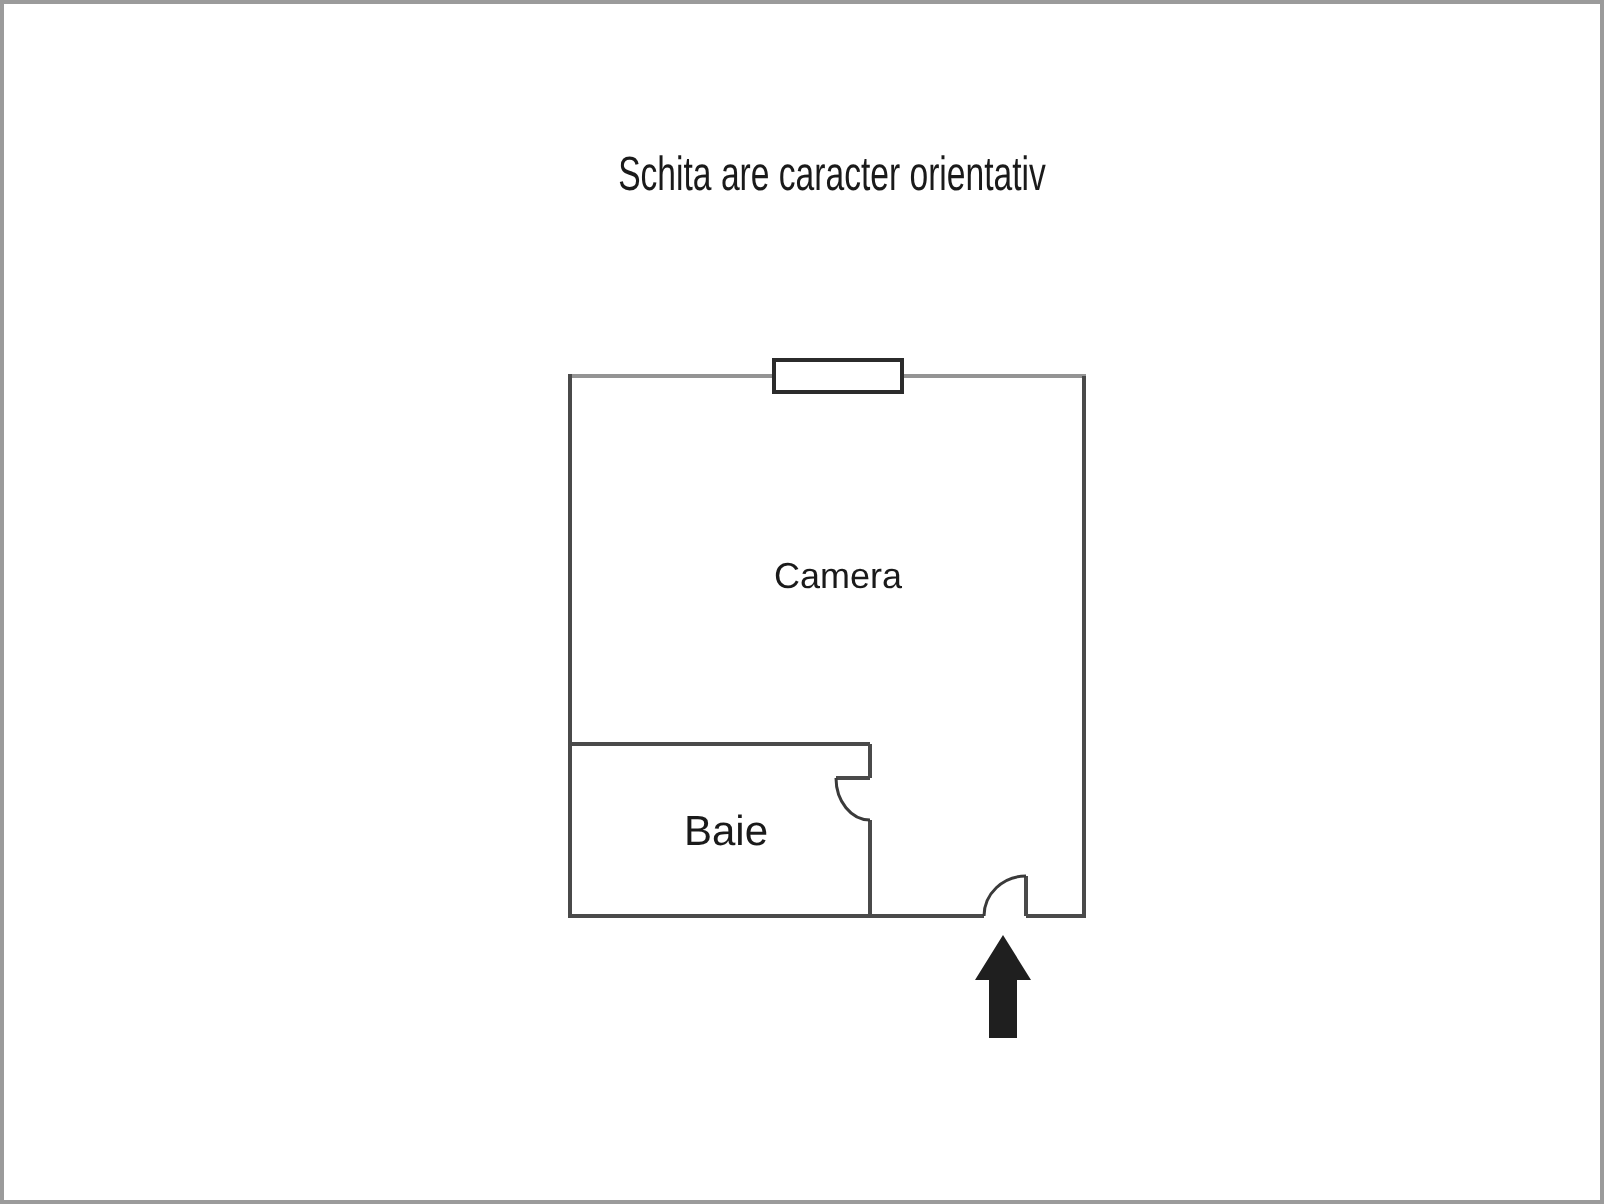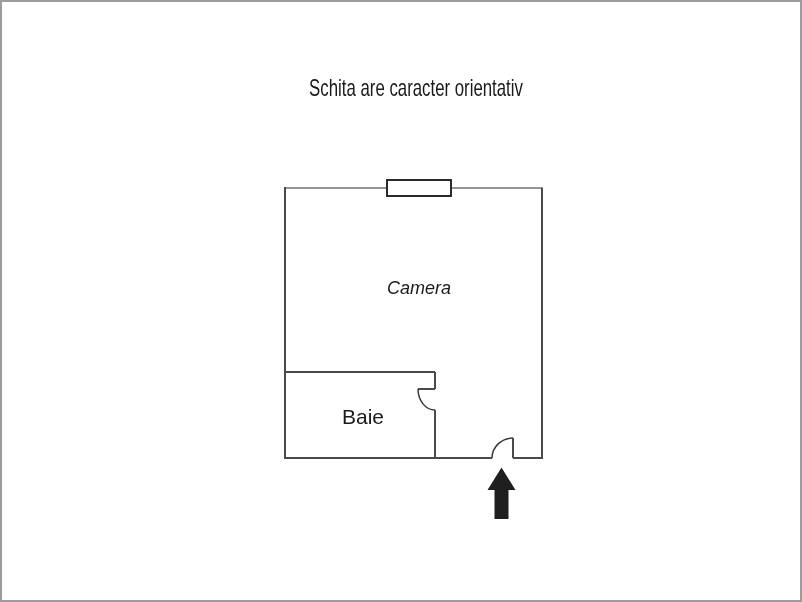--- a/index.html
+++ b/index.html
@@ -51,21 +51,20 @@
     transform: translate(-50%, -50%);
     white-space: nowrap;
     font-size: 21px;
     line-height: 1;
     color: #1a1a1a;
   }
   .room-label.main {
     left: 419px;
     top: 288px;
     font-size: 18px;
-    font-style: italic;
   }
   .room-label.bath {
     left: 363px;
     top: 416px;
   }
 </style>
 </head>
 <body>
 
 <div class="page">

